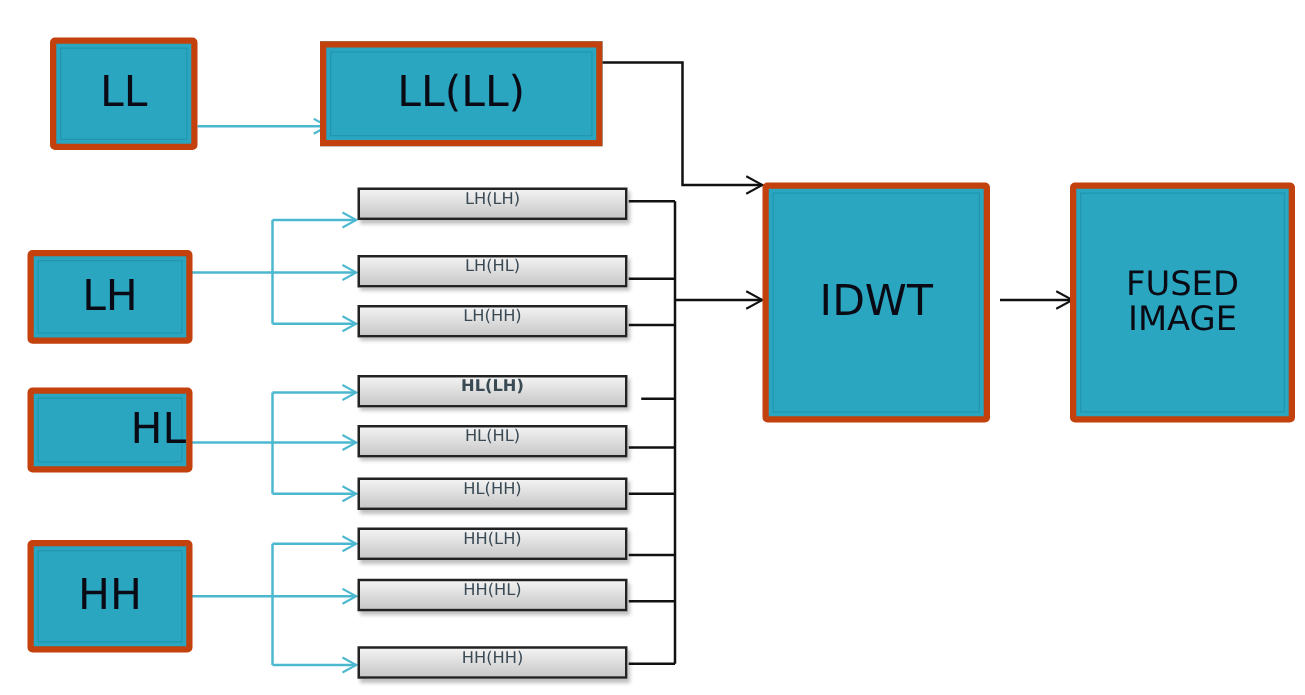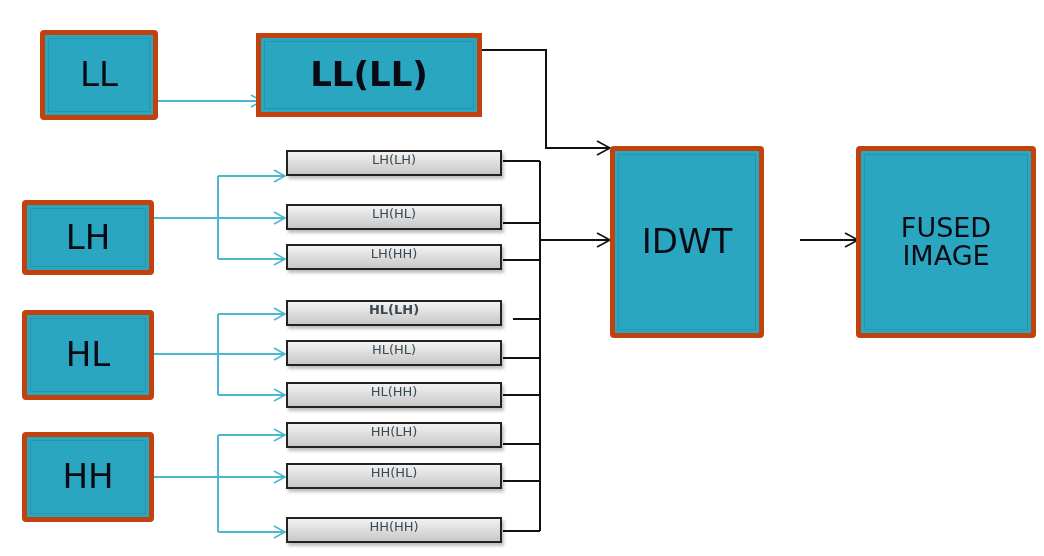--- a/index.html
+++ b/index.html
@@ -78,27 +78,27 @@
   <line x1="540" y1="240" x2="610" y2="240" stroke="#111" stroke-width="2" marker-end="url(#arrowBlack)"></line>
 
   <polyline points="480,50 546,50 546,148 610,148" fill="none" stroke="#111" stroke-width="2" marker-end="url(#arrowBlack)"></polyline>
 
   <line x1="800" y1="240" x2="858" y2="240" stroke="#111" stroke-width="2" marker-end="url(#arrowBlack)"></line>
 </svg>
 
 <div class="tbox" style="left:40px;top:30px;width:118px;height:90px;font-size:34px;">
   <span>LL</span>
 </div>
-<div class="tbox" style="left:256px;top:33px;width:226px;height:84px;font-size:34px;border-radius:0;font-weight:bold;">
+<div class="tbox" style="left:256px;top:33px;width:226px;height:84px;font-size:34px;border-radius:0;">
   <span>LL(LL)</span>
 </div>
 <div class="tbox" style="left:22px;top:200px;width:132px;height:75px;font-size:34px;">
   <span>LH</span>
 </div>
-<div class="tbox" style="left:22px;top:310px;width:132px;height:90px;font-size:34px;">
+<div class="tbox" style="left:22px;top:310px;width:132px;height:68px;font-size:34px;justify-content:flex-end;">
   <span>HL</span>
 </div>
 <div class="tbox" style="left:22px;top:432px;width:132px;height:90px;font-size:34px;">
   <span>HH</span>
 </div>
 
 <div class="gbox" style="left:286px;top:150px;">
     <span>LH(LH)</span>
   </div>
 <div class="gbox" style="left:286px;top:204px;text-align:right;">
@@ -119,20 +119,20 @@
 <div class="gbox" style="left:286px;top:422px;">
     <span>HH(LH)</span>
   </div>
 <div class="gbox" style="left:286px;top:463px;">
     <span>HH(HL)</span>
   </div>
 <div class="gbox" style="left:286px;top:517px;">
     <span>HH(HH)</span>
   </div>
 
-<div class="tbox" style="left:610px;top:146px;width:154px;height:192px;font-size:34px;">
+<div class="tbox" style="left:610px;top:146px;width:182px;height:192px;font-size:34px;">
   <span>IDWT</span>
 </div>
 
 <div class="tbox" style="left:856px;top:146px;width:180px;height:192px;font-size:27px;flex-direction:column;">
   <span>FUSED</span>
   <span>IMAGE</span>
 </div>
 
 </body></html>

